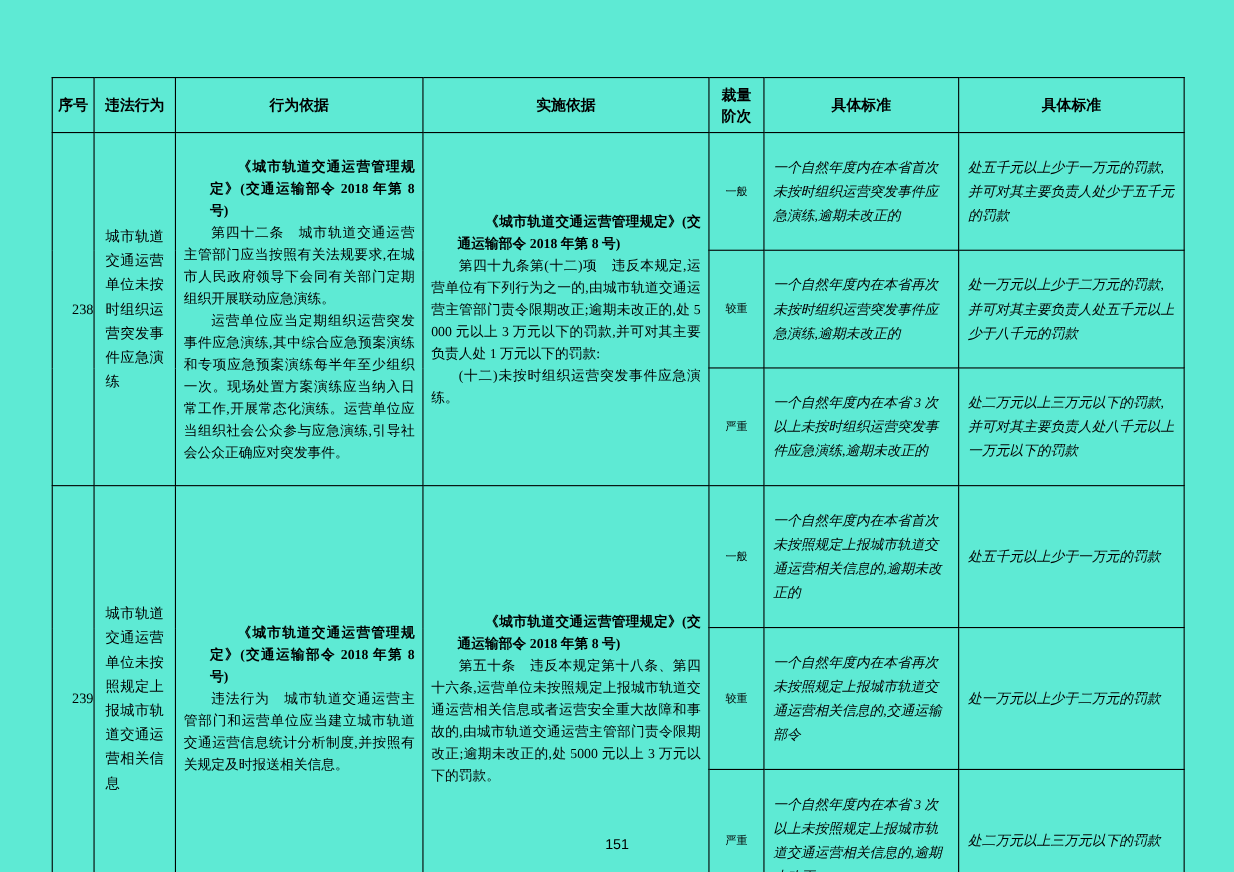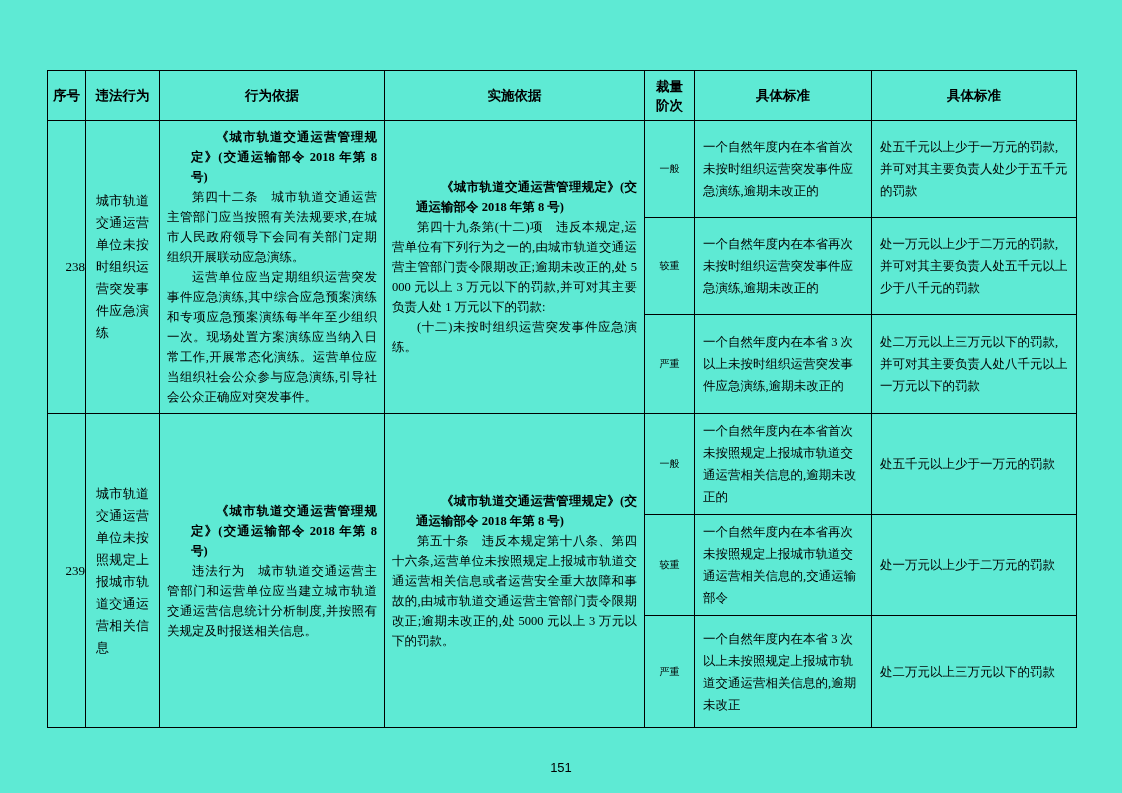--- a/index.html
+++ b/index.html
@@ -52,24 +52,25 @@
     text-align: justify;
     text-justify: inter-character;
   }
   td.basis p { text-indent: 2em; }
   td.basis p.reg-title { font-weight: bold; margin-left: 24px; }
   td.grade {
     text-align: center;
     font-size: 10px;
   }
   td.cond, td.std {
-    padding: 6px 8px;
+    padding: 20px 8px;
     font-size: 12.5px;
     line-height: 22px;
     text-align: left;
+    font-style: italic;
   }
   .page-number {
     position: absolute;
     top: 760px;
     left: 0;
     width: 100%;
     text-align: center;
     font-size: 13px;
     font-family: "Liberation Sans", "DejaVu Sans", sans-serif;
   }

